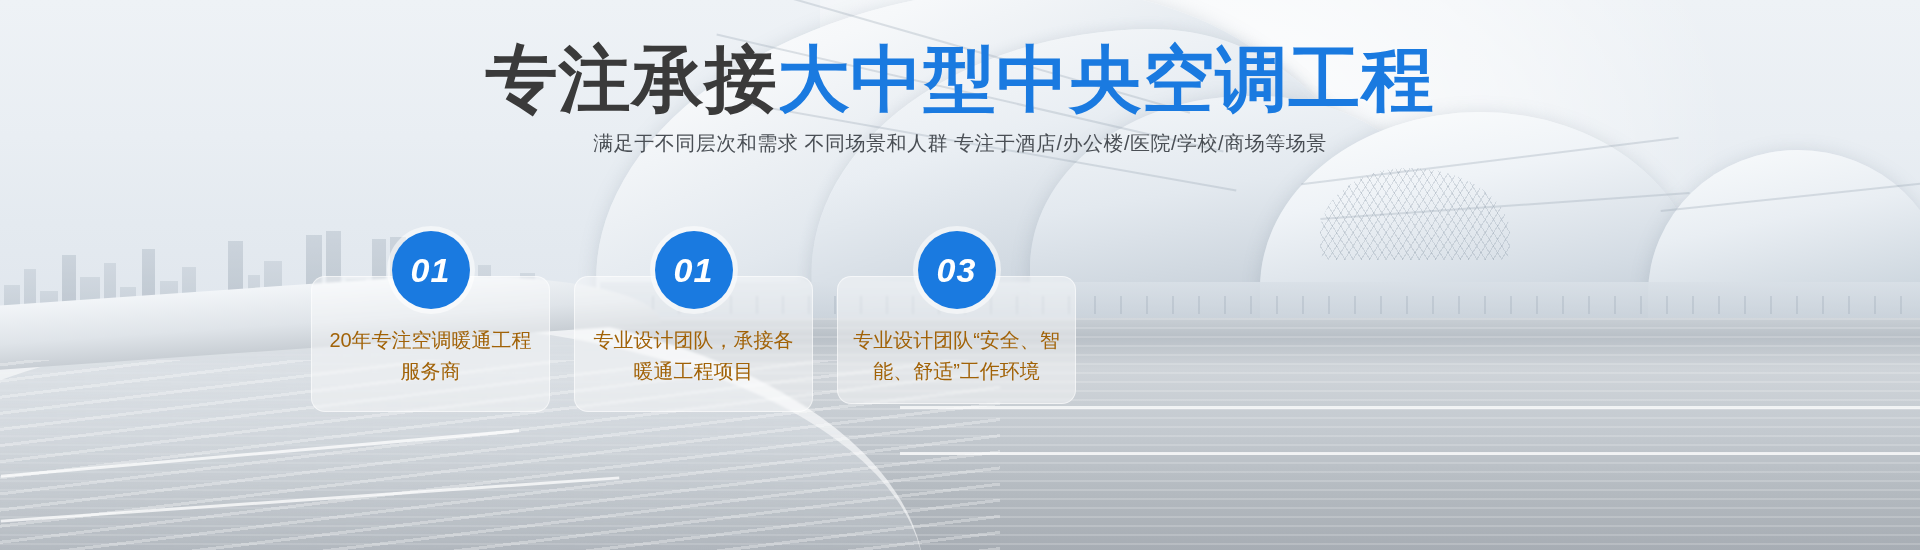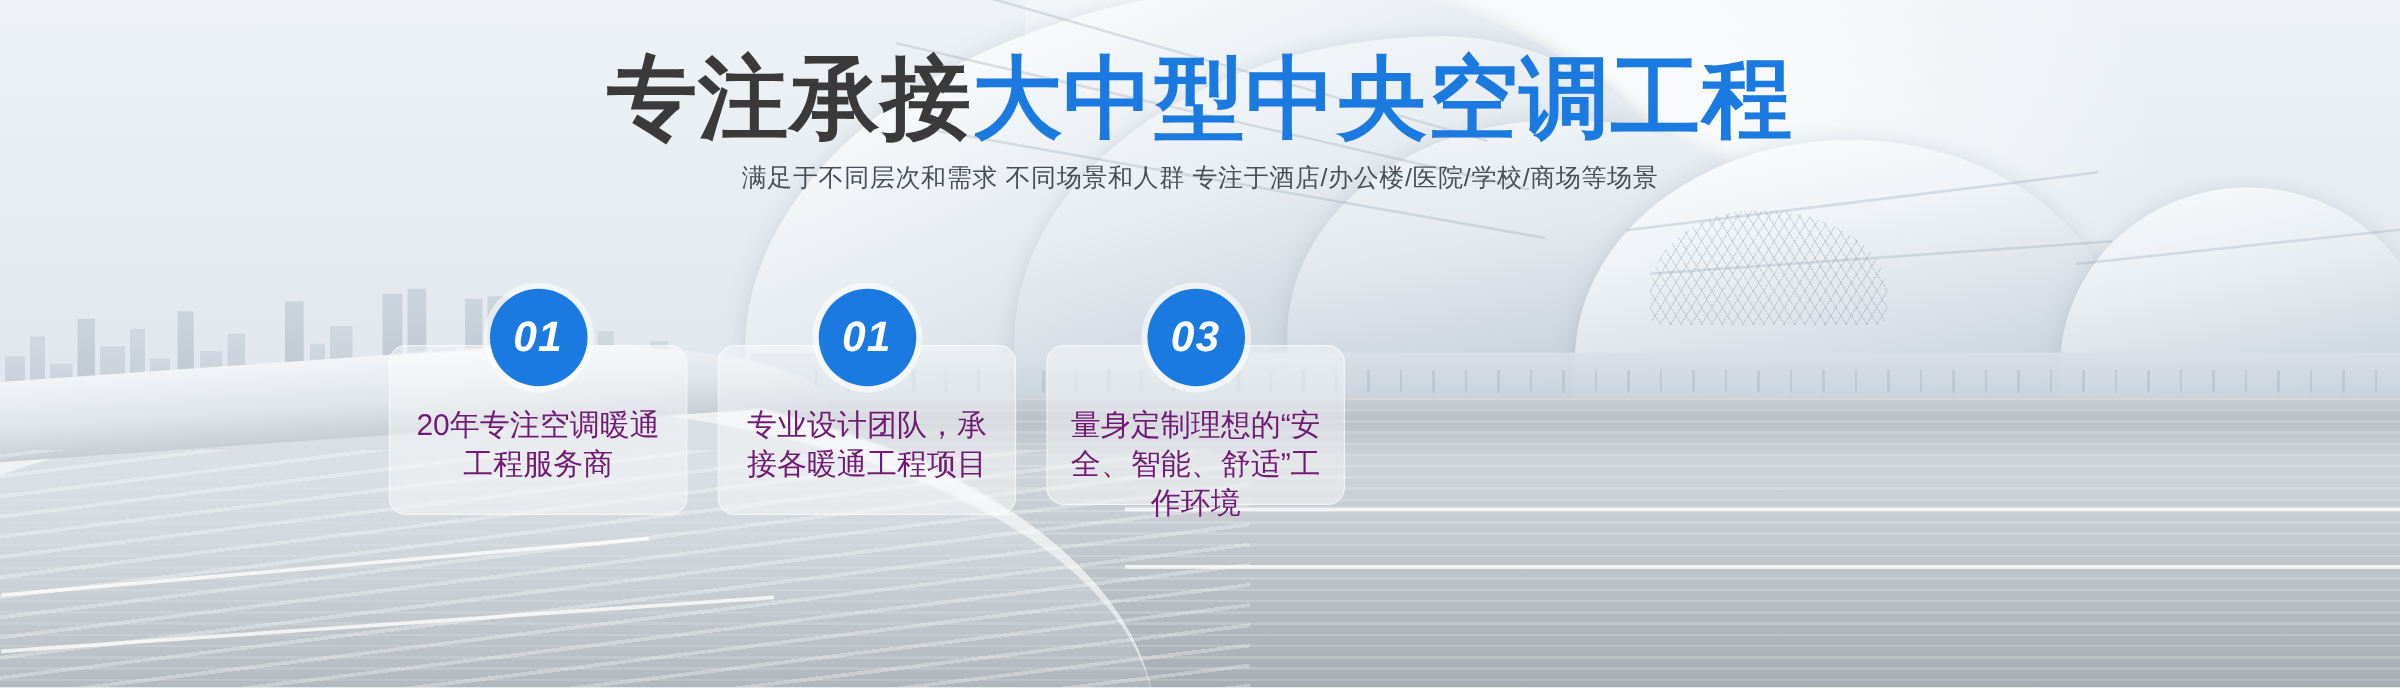--- a/index.html
+++ b/index.html
@@ -167,21 +167,21 @@
     background:#1a7ae0;
     box-shadow:0 0 0 5px rgba(255,255,255,.55);
     color:#fff;
     font-size:34px; font-weight:bold; font-style:italic;
     display:flex; align-items:center; justify-content:center;
     letter-spacing:1px;
   }
   .card-text {
     position:absolute; left:14px; right:14px; top:48px;
     text-align:center;
-    font-size:24px; line-height:31px; color:#701a75;
+    font-size:20px; line-height:31px; color:#a16207;
   }
 </style>
 </head>
 <body>
 
 <div class="banner">
 
   <div class="bg">
     <div class="sky"></div>
     <div class="sky-glow"></div>
@@ -258,17 +258,17 @@
     </div>
 
     <div class="card">
       <div class="badge">01</div>
       <div class="card-text">专业设计团队，承接各暖通工程项目</div>
     </div>
 
 
     <div class="card">
       <div class="badge">03</div>
-      <div class="card-text">量身定制理想的“安全、智能、舒适”工作环境</div>
+      <div class="card-text">专业设计团队“安全、智能、舒适”工作环境</div>
     </div>
 
   </div>
 </div>
 
 </body></html>

